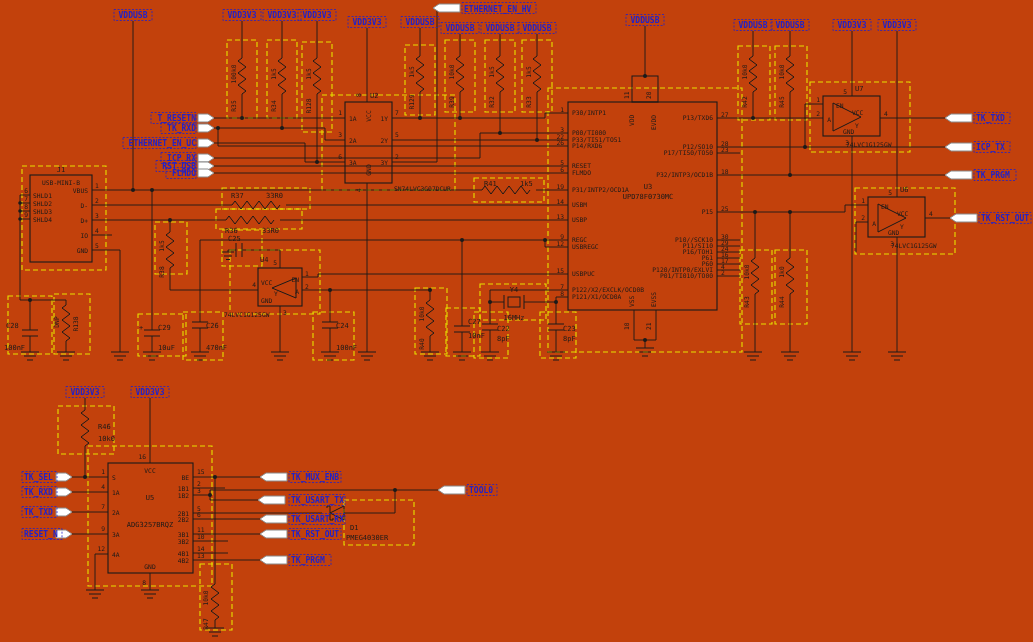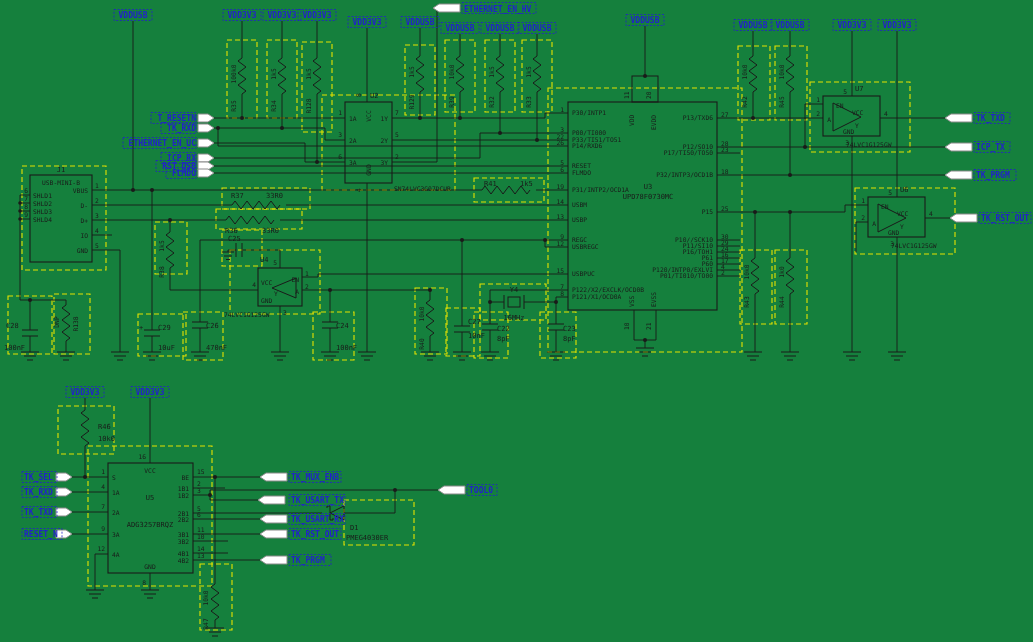--- a/index.html
+++ b/index.html
@@ -1,16 +1,16 @@
 <!DOCTYPE html>
 <html><head>
 <meta charset="utf-8">
 <style>
   html,body{margin:0;padding:0;background:#fff}
-  #stage{position:relative;width:1033px;height:642px;background:#15803d;overflow:hidden}
+  #stage{position:relative;width:1033px;height:642px;background:#c2410c;overflow:hidden}
   svg{display:block}
   .tx{font-family:"DejaVu Sans Mono",monospace;font-size:7px;fill:#1a1a1a}
   .t6{font-family:"DejaVu Sans Mono",monospace;font-size:6.3px;fill:#1a1a1a}
   .nb{font-family:"DejaVu Sans Mono",monospace;font-size:8px;font-weight:bold;fill:#2222c8}
   .me{text-anchor:middle}.te{text-anchor:end}
   .w{fill:none;stroke:#1a1a1a;stroke-width:.9}
   .sym{fill:none;stroke:#1a1a1a;stroke-width:1}
   .ic{fill:none;stroke:#1a1a1a;stroke-width:1.1}
   .yb{fill:none;stroke:#e6e200;stroke-dasharray:5 3;stroke-width:1.1}
   .bl{fill:none;stroke:#2222c8;stroke-dasharray:2 1.6;stroke-width:.8}

